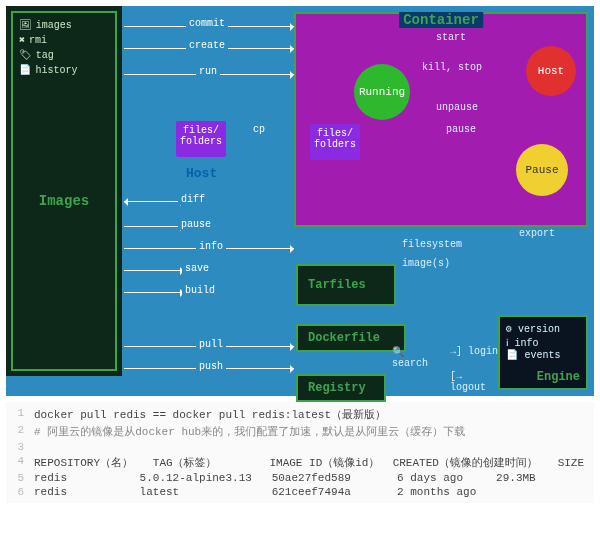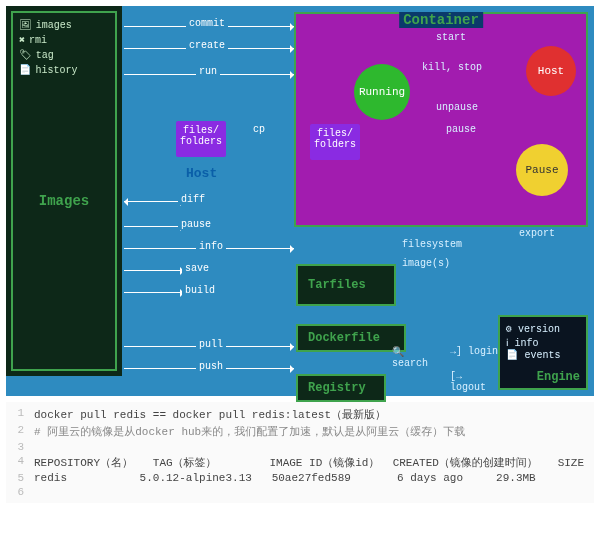--- a/index.html
+++ b/index.html
@@ -178,14 +178,15 @@
     <div class="code-line">
       <span class="lineno">4</span>
       <span class="code-text">REPOSITORY（名）   TAG（标签）        IMAGE ID（镜像id）  CREATED（镜像的创建时间）   SIZE</span>
     </div>
     <div class="code-line">
       <span class="lineno">5</span>
       <span class="code-text">redis           5.0.12-alpine3.13   50ae27fed589       6 days ago     29.3MB</span>
     </div>
     <div class="code-line">
       <span class="lineno">6</span>
+      <span class="code-text">redis           latest              621ceef7494a       2 months ago</span>
     </div>
   </div>
 
 </body></html>

